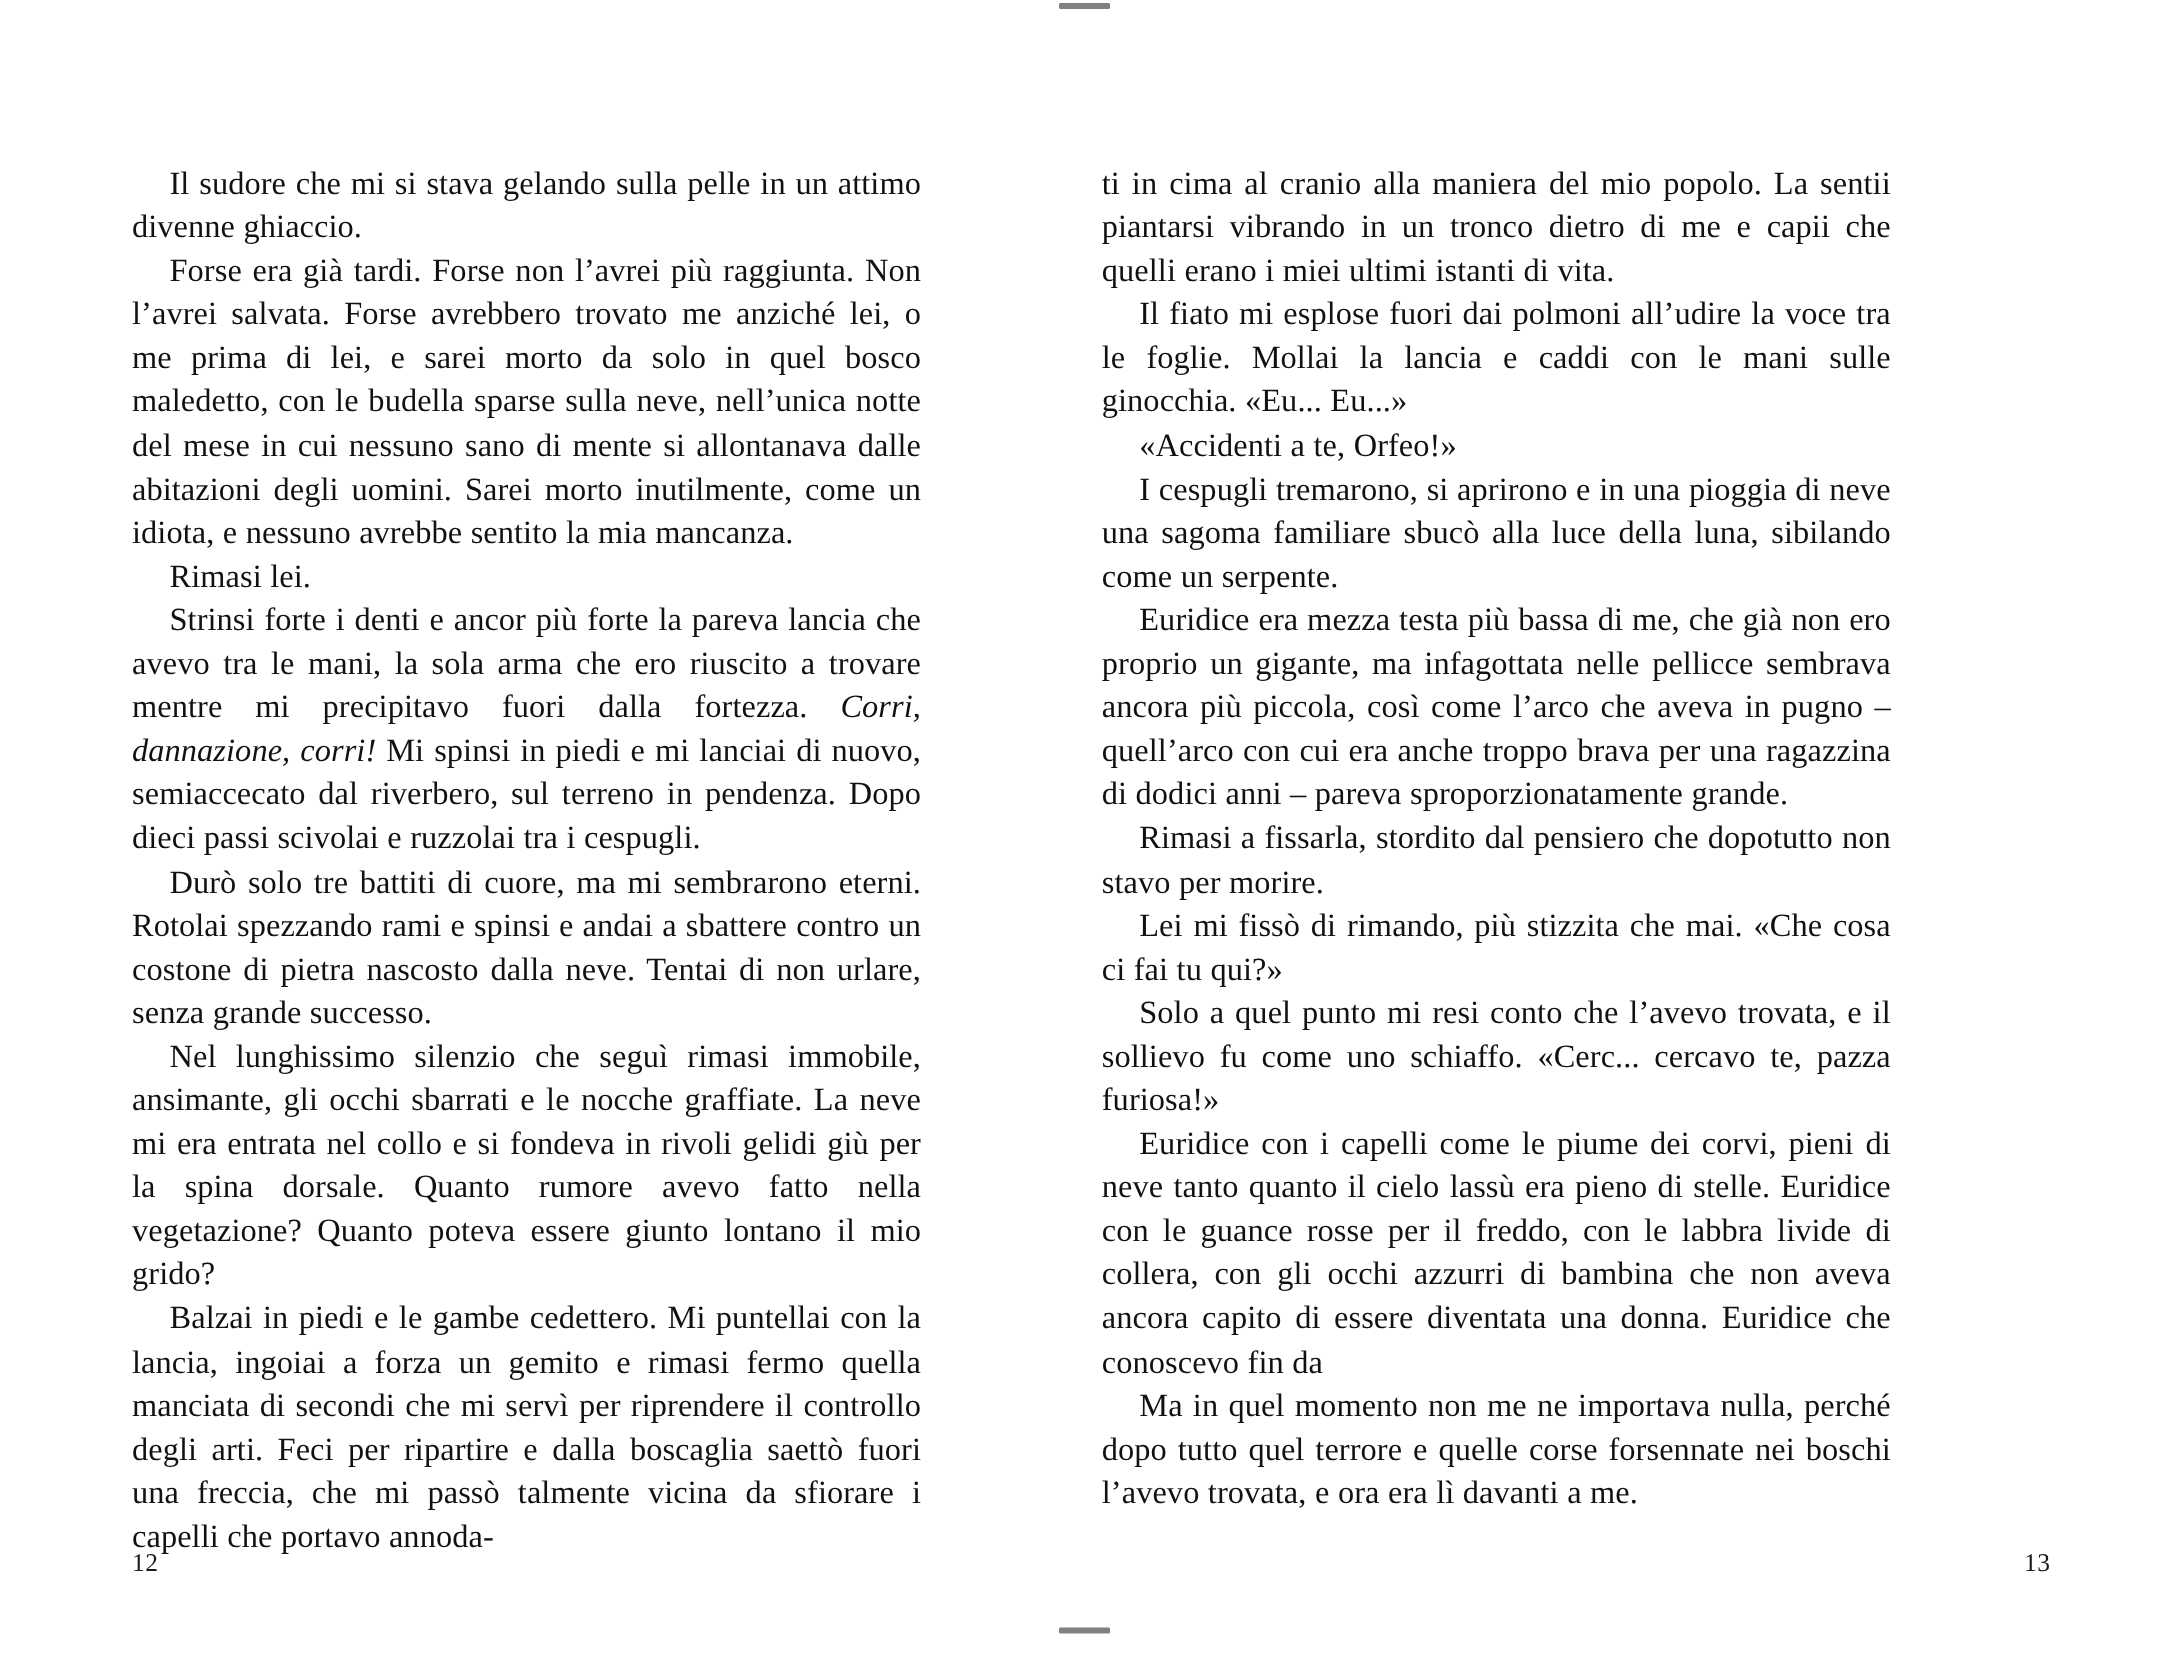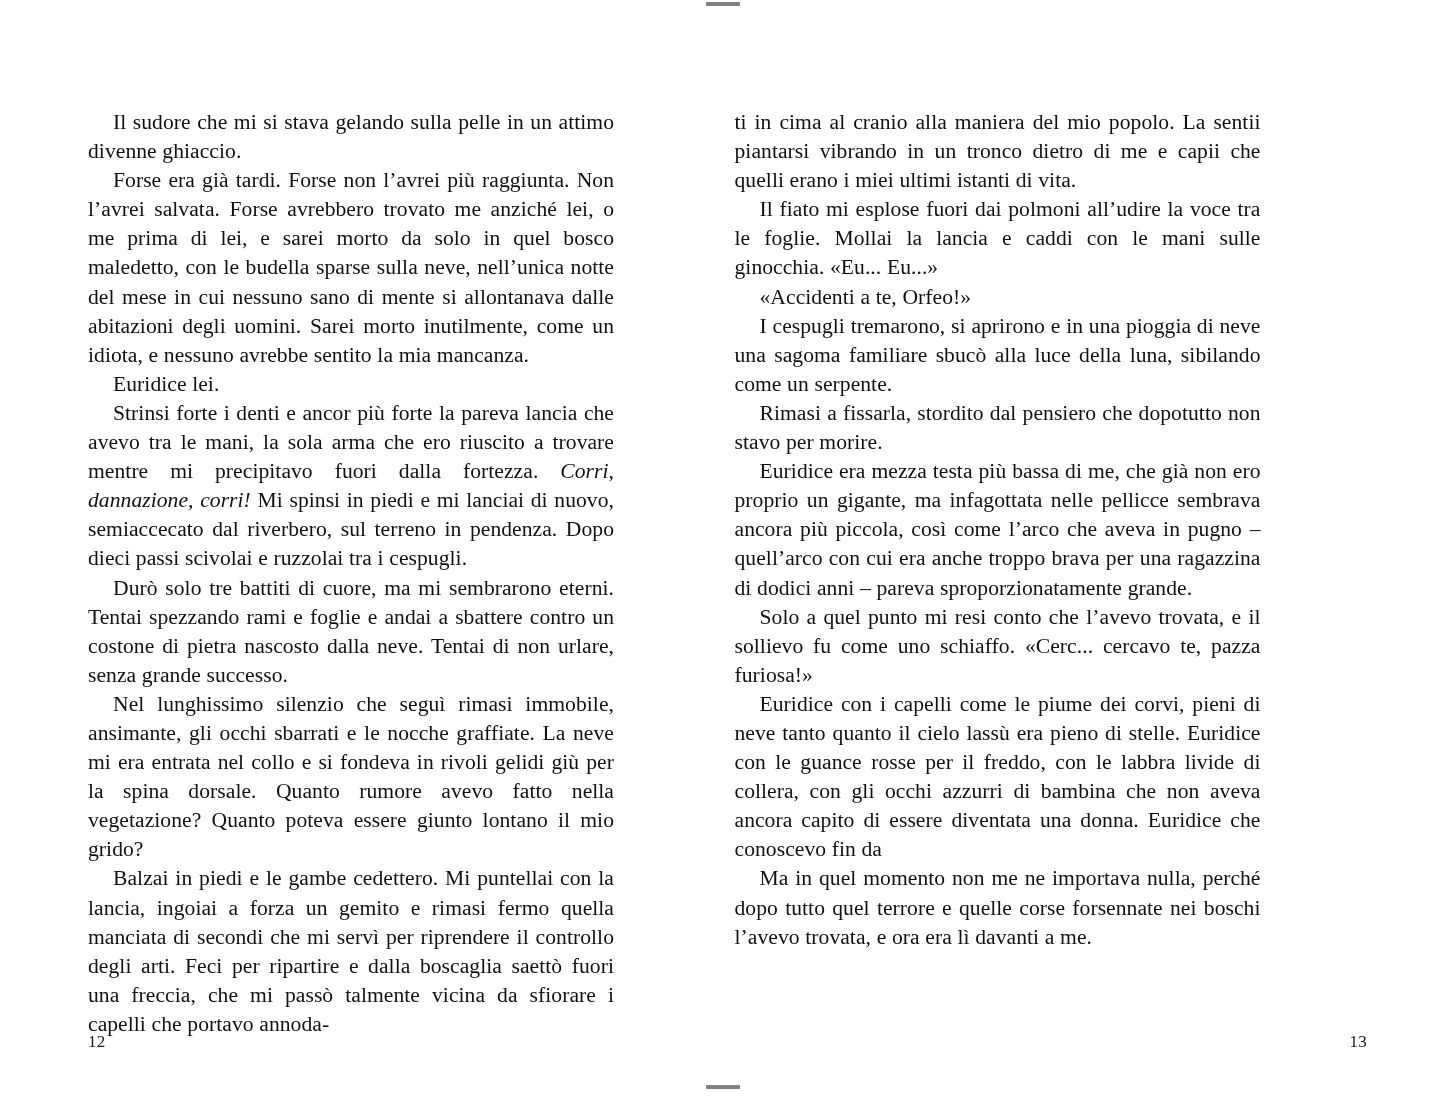--- a/index.html
+++ b/index.html
@@ -84,37 +84,38 @@
 
 <div class="reg-mark top"></div>
 <div class="reg-mark bottom"></div>
 
 <div class="spread">
 
   <div class="page page-left">
     <div class="text-block">
         <p><span>Il sudore che mi si stava gelando sulla pelle in un attimo divenne ghiaccio.</span></p>
         <p><span>Forse era già tardi. Forse non l’avrei più raggiunta. Non l’avrei salvata. Forse avrebbero trovato me anziché lei, o me prima di lei, e sarei morto da solo in quel bosco maledetto, con le budella sparse sulla neve, nell’unica notte del mese in cui nessuno sano di mente si allontanava dalle abitazioni degli uomini. Sarei morto inutilmente, come un idiota, e nessuno avrebbe sentito la mia mancanza.</span></p>
-        <p><span>Euridice lei.</span></p>
+        <p><span>Rimasi lei.</span></p>
         <p><span>Strinsi forte i denti e ancor più forte la pareva lancia che avevo tra le mani, la sola arma che ero riuscito a trovare mentre mi precipitavo fuori dalla fortezza. </span><em>Corri, dannazione, corri!</em><span> Mi spinsi in piedi e mi lanciai di nuovo, semiaccecato dal riverbero, sul terreno in pendenza. Dopo dieci passi scivolai e ruzzolai tra i cespugli.</span></p>
-        <p><span>Durò solo tre battiti di cuore, ma mi sembrarono eterni. Tentai spezzando rami e foglie e andai a sbattere contro un costone di pietra nascosto dalla neve. Tentai di non urlare, senza grande successo.</span></p>
+        <p><span>Durò solo tre battiti di cuore, ma mi sembrarono eterni. Rotolai spezzando rami e spinsi e andai a sbattere contro un costone di pietra nascosto dalla neve. Tentai di non urlare, senza grande successo.</span></p>
         <p><span>Nel lunghissimo silenzio che seguì rimasi immobile, ansimante, gli occhi sbarrati e le nocche graffiate. La neve mi era entrata nel collo e si fondeva in rivoli gelidi giù per la spina dorsale. Quanto rumore avevo fatto nella vegetazione? Quanto poteva essere giunto lontano il mio grido?</span></p>
         <p><span>Balzai in piedi e le gambe cedettero. Mi puntellai con la lancia, ingoiai a forza un gemito e rimasi fermo quella manciata di secondi che mi servì per riprendere il controllo degli arti. Feci per ripartire e dalla boscaglia saettò fuori una freccia, che mi passò talmente vicina da sfiorare i capelli che portavo annoda-</span></p>
       </div>
     <div class="folio">12</div>
   </div>
 
   <div class="page page-right">
     <div class="text-block">
         <p class="cont"><span>ti in cima al cranio alla maniera del mio popolo. La sentii piantarsi vibrando in un tronco dietro di me e capii che quelli erano i miei ultimi istanti di vita.</span></p>
         <p><span>Il fiato mi esplose fuori dai polmoni all’udire la voce tra le foglie. Mollai la lancia e caddi con le mani sulle ginocchia. «Eu... Eu...»</span></p>
         <p><span>«Accidenti a te, Orfeo!»</span></p>
         <p><span>I cespugli tremarono, si aprirono e in una pioggia di neve una sagoma familiare sbucò alla luce della luna, sibilando come un serpente.</span></p>
+        <p><span>Euridice era mezza testa più bassa di me, che già non ero proprio un gigante, ma infagottata nelle pellicce sembrava ancora più piccola, così come l’arco che aveva in pugno – quell’arco con cui era anche troppo brava per una ragazzina di dodici anni – pareva sproporzionatamente grande.</span></p>
         <p><span>Rimasi a fissarla, stordito dal pensiero che dopotutto non stavo per morire.</span></p>
-        <p><span>Euridice era mezza testa più bassa di me, che già non ero proprio un gigante, ma infagottata nelle pellicce sembrava ancora più piccola, così come l’arco che aveva in pugno – quell’arco con cui era anche troppo brava per una ragazzina di dodici anni – pareva sproporzionatamente grande.</span></p>
+        <p><span>Lei mi fissò di rimando, più stizzita che mai. «Che cosa ci fai tu qui?»</span></p>
         <p><span>Solo a quel punto mi resi conto che l’avevo trovata, e il sollievo fu come uno schiaffo. «Cerc... cercavo te, pazza furiosa!»</span></p>
         <p><span>Euridice con i capelli come le piume dei corvi, pieni di neve tanto quanto il cielo lassù era pieno di stelle. Euridice con le guance rosse per il freddo, con le labbra livide di collera, con gli occhi azzurri di bambina che non aveva ancora capito di essere diventata una donna. Euridice che conoscevo fin da</span></p>
         <p><span>Ma in quel momento non me ne importava nulla, perché dopo tutto quel terrore e quelle corse forsennate nei boschi l’avevo trovata, e ora era lì davanti a me.</span></p>
       </div>
     <div class="folio">13</div>
   </div>
 
 </div>
 
 </body></html>

